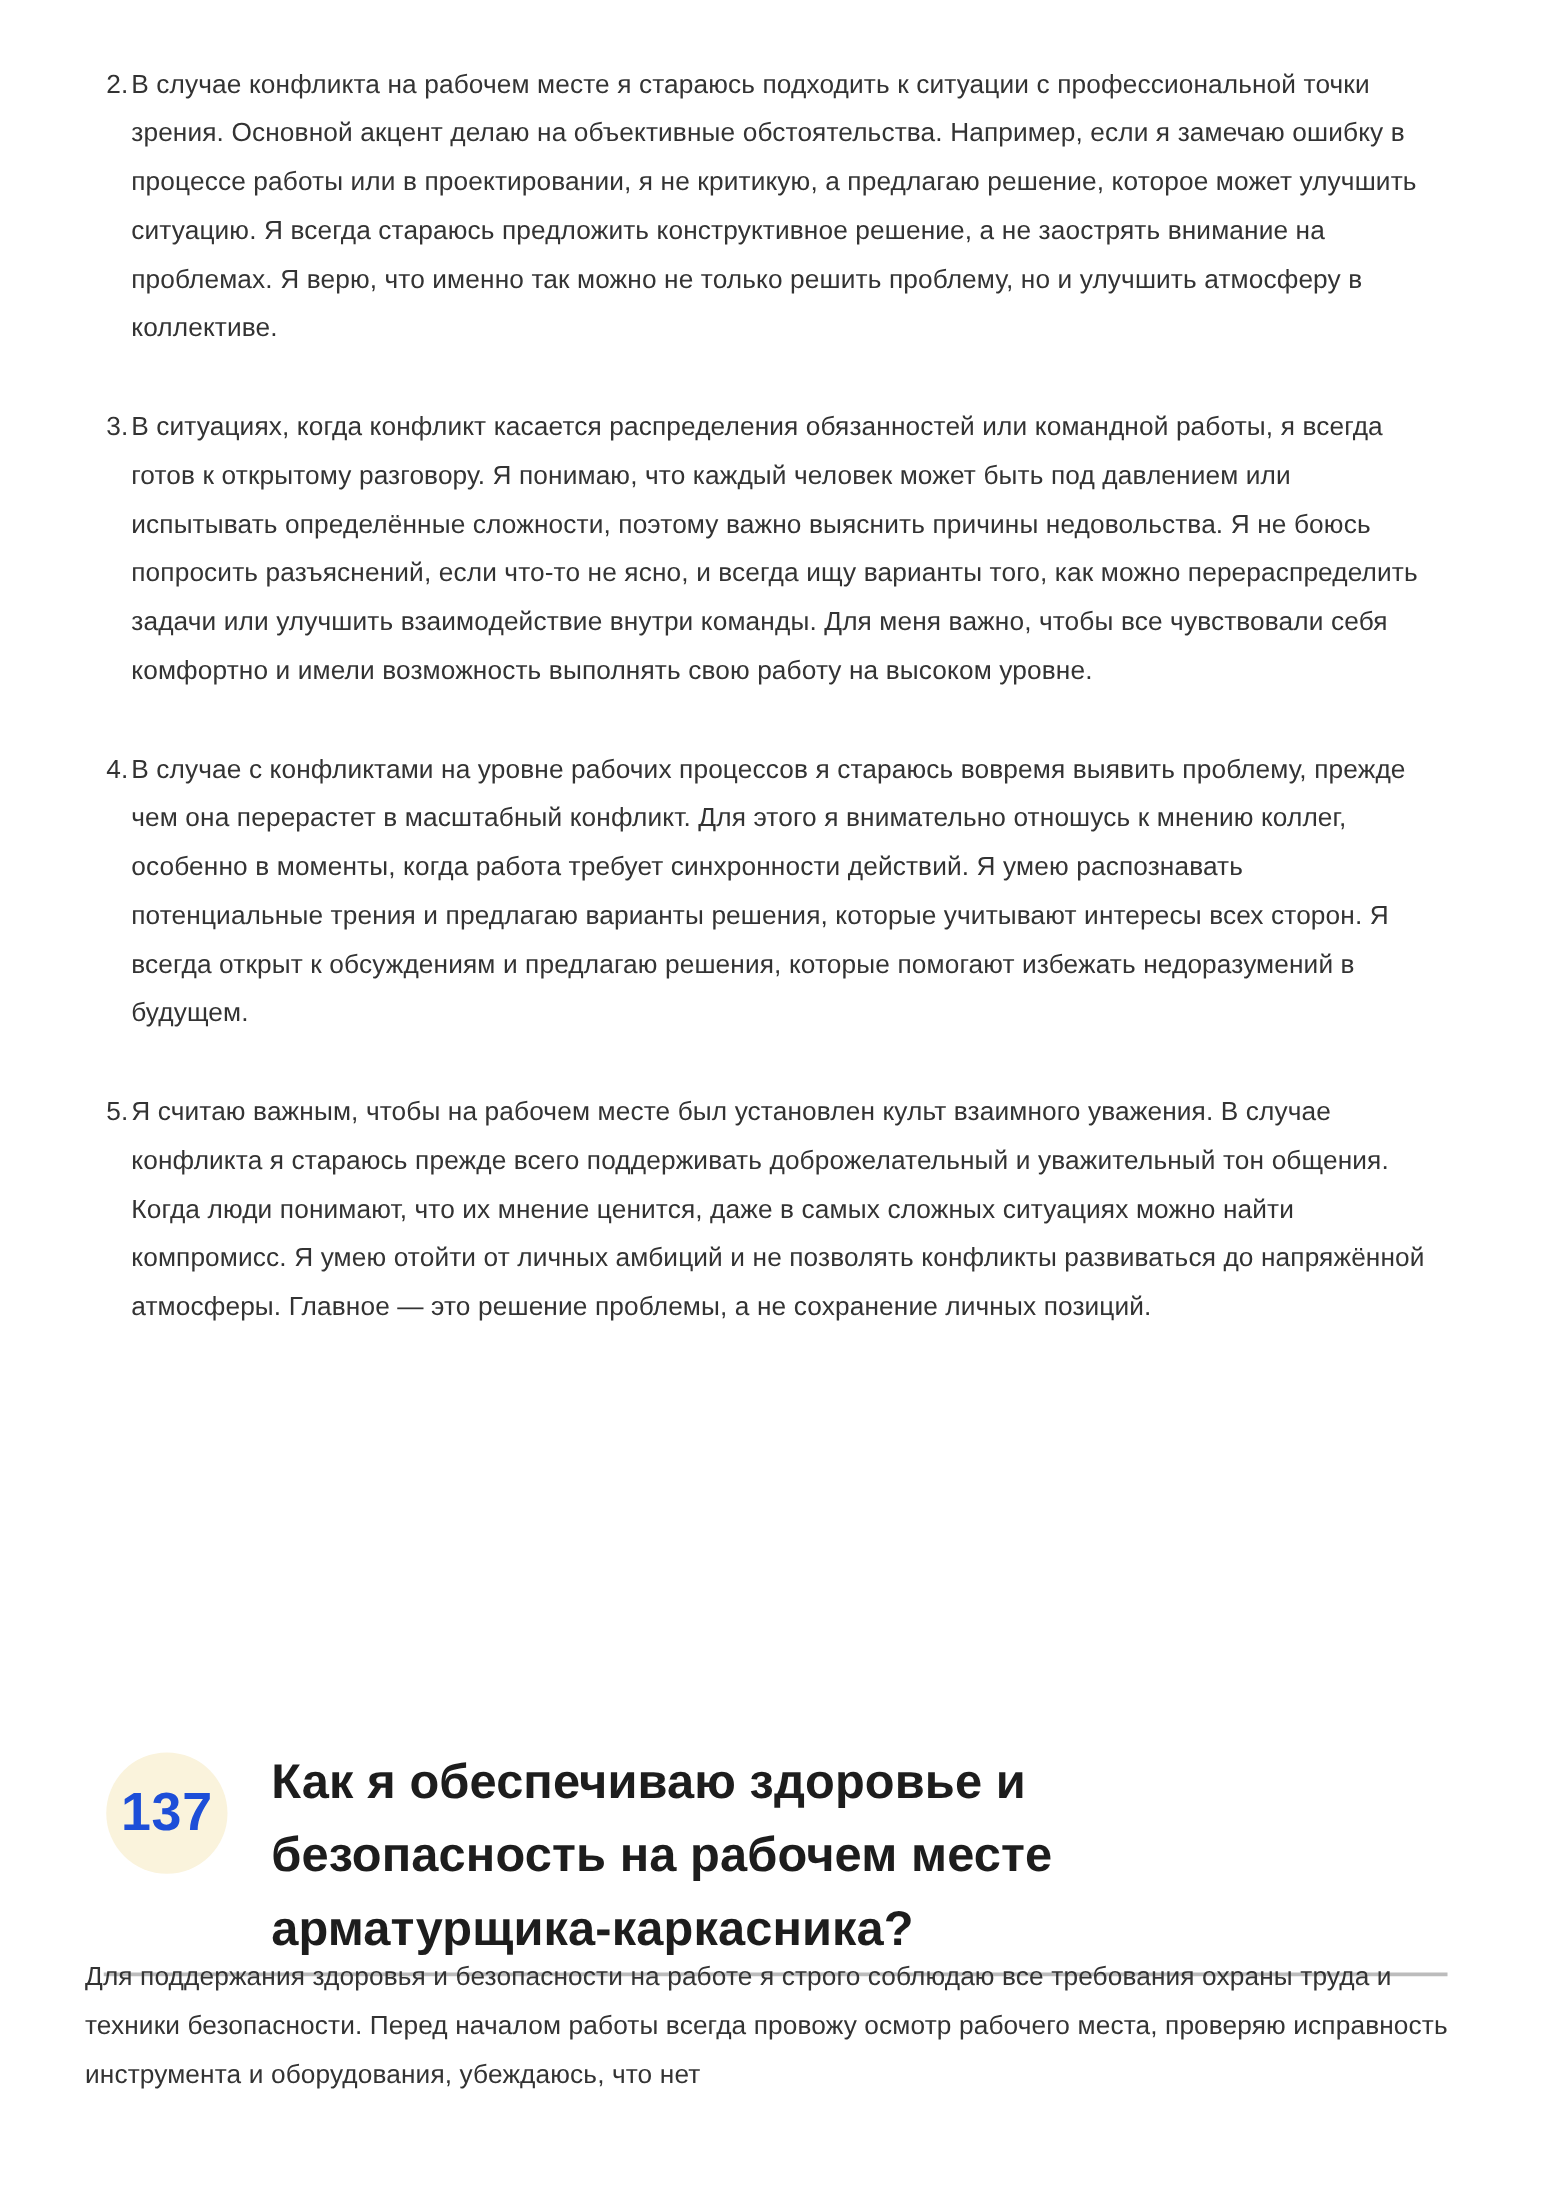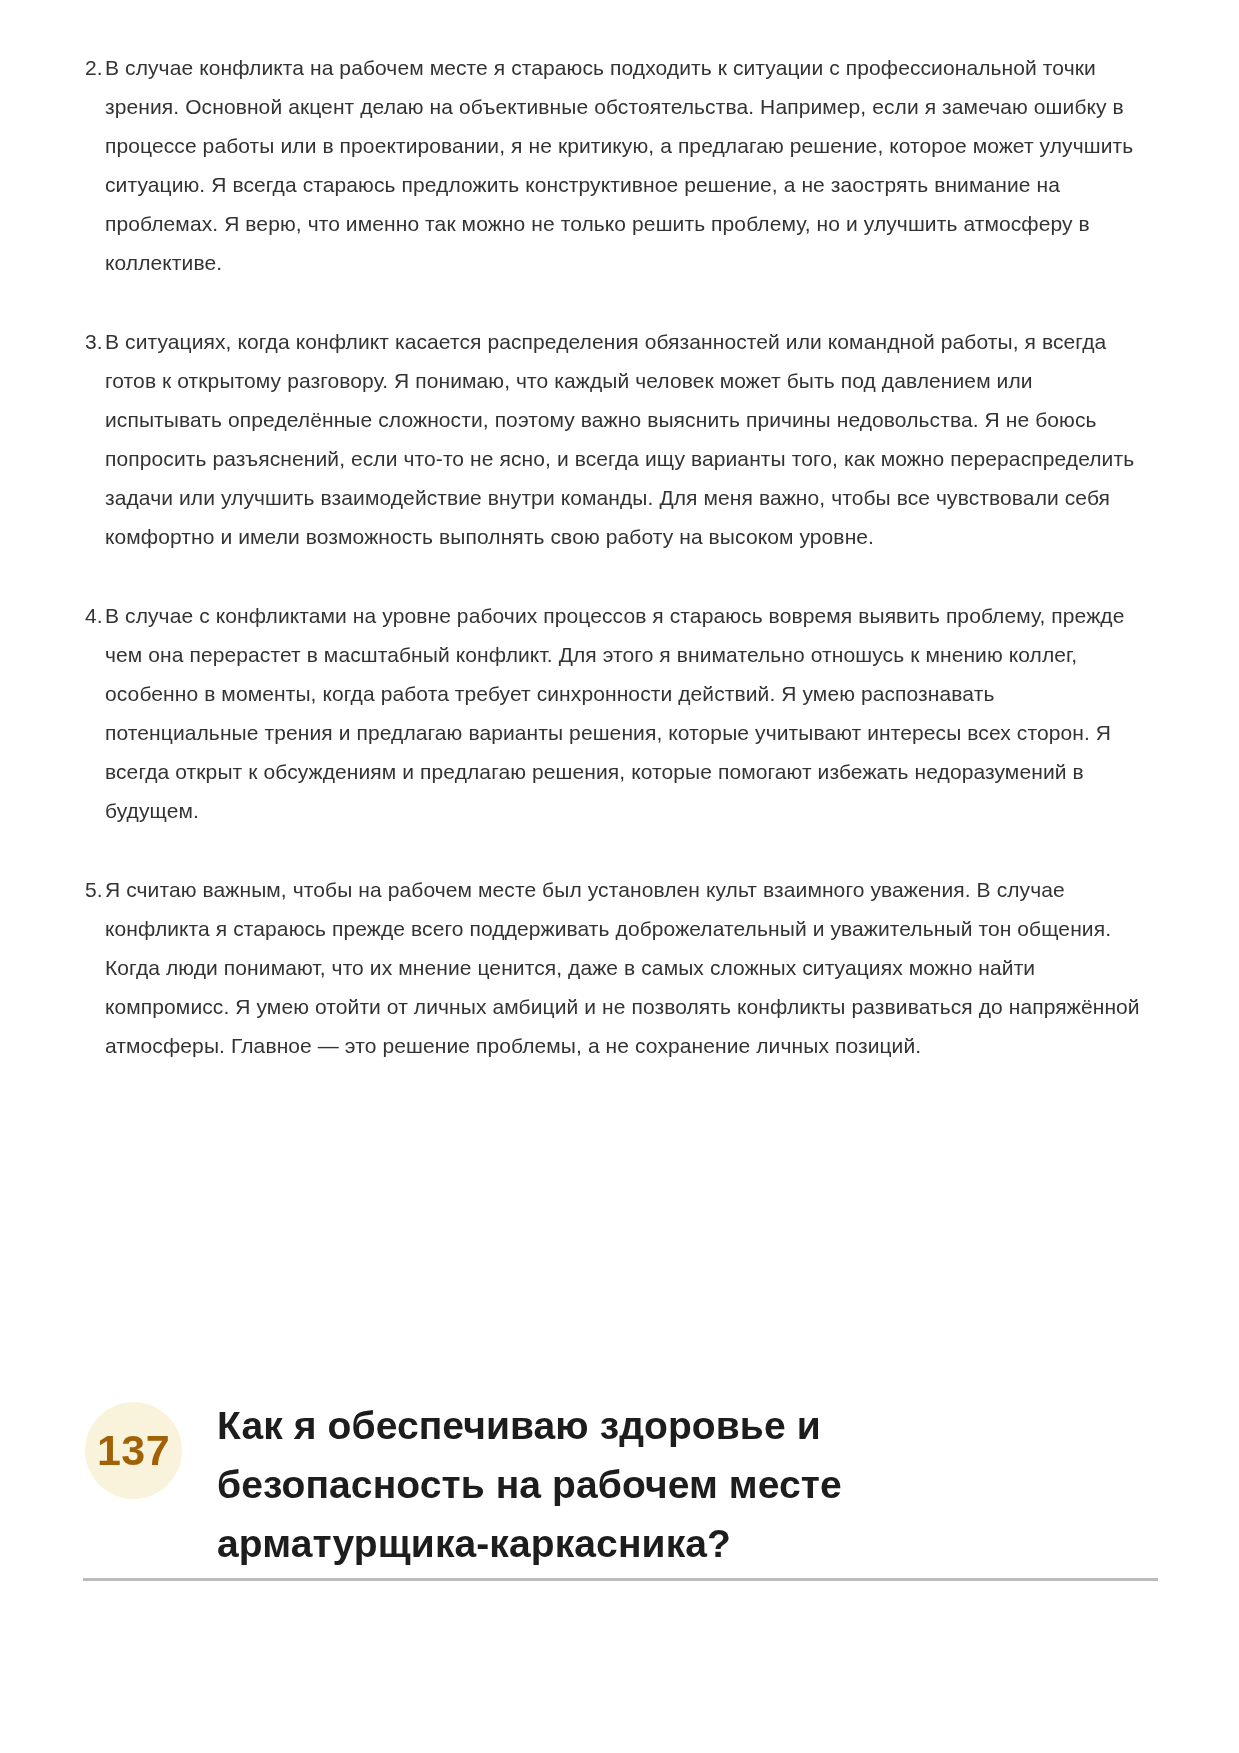--- a/index.html
+++ b/index.html
@@ -48,21 +48,21 @@
     height: 97px;
     border-radius: 50%;
     background: #faf3dc;
     display: flex;
     align-items: center;
     justify-content: center;
   }
   .question-badge span {
     font-size: 43px;
     font-weight: 700;
-    color: #a16207;
+    color: #1d4ed8;
     letter-spacing: 0.5px;
   }
   .question-title {
     margin: 0 0 0 134px;
     max-width: 855px;
     font-size: 39px;
     line-height: 59px;
     font-weight: 700;
     color: #1d1d1d;
     letter-spacing: 0.1px;
@@ -110,14 +110,15 @@
   </div>
 
   <div class="question-section">
     <div class="question-badge">
       <span>137</span>
     </div>
     <h2 class="question-title">Как я обеспечиваю здоровье и безопасность на рабочем месте арматурщика-каркасника?</h2>
     <div class="section-divider"></div>
   </div>
 
+  <p class="answer-paragraph">Для поддержания здоровья и безопасности на работе я строго соблюдаю все требования охраны труда и техники безопасности. Перед началом работы всегда провожу осмотр рабочего места, проверяю исправность инструмента и оборудования, убеждаюсь, что нет</p>
 
 </div>
 
 </body></html>

